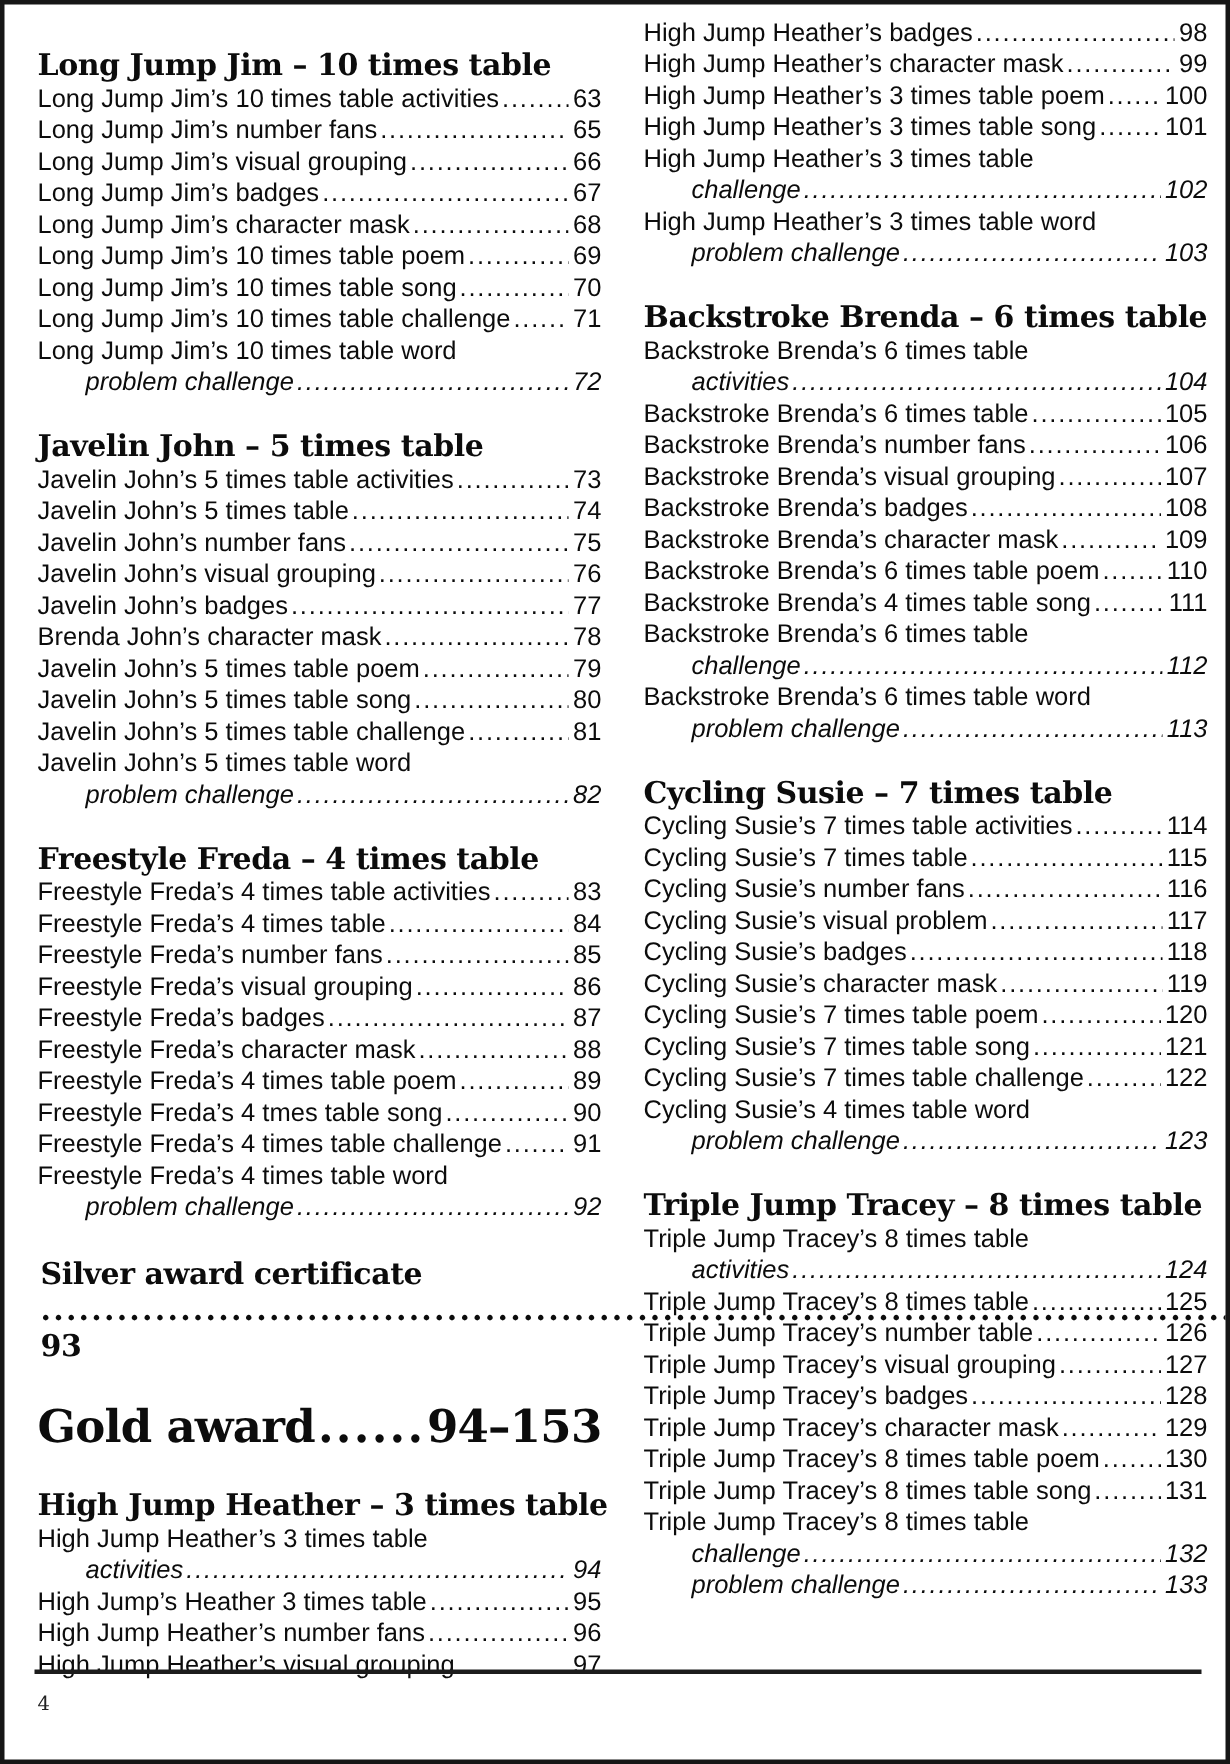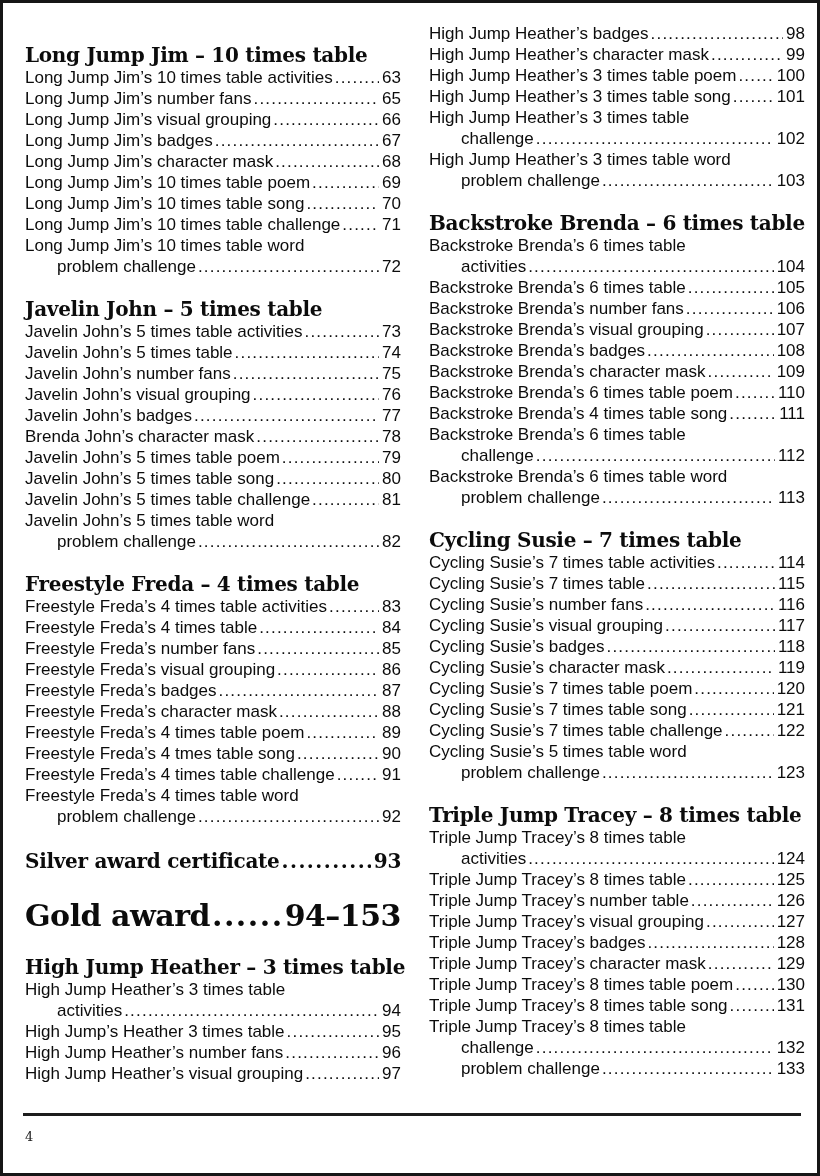--- a/index.html
+++ b/index.html
@@ -15,57 +15,57 @@
   }
   .content {
     display:flex;
     padding:8px 16px 0 22px;
     gap:28px;
   }
   .col { width:376px; flex:0 0 376px; }
   .col.left { padding-top:20px; }
 
   .section { margin-top:20px; }
-  .col > .section:first-child { margin-top:12px; }
+  .col > .section:first-child { margin-top:0; }
   .section.silver { margin-top:22px; }
   .section.gold { margin-top:24px; }
 
   .heading {
     font-family:"DejaVu Serif", serif;
     font-weight:700;
     font-size:20px;
     line-height:24px;
     letter-spacing:-0.3px;
     white-space:nowrap;
   }
 
   .entry { font-size:17px; line-height:21px; }
   .entry-line { display:flex; align-items:baseline; }
-  .entry-line.line2 { padding-left:32px; }
+  .entry-line.line2 { padding-left:32px;font-style:italic; }
   .t { white-space:nowrap; }
   .leader {
     flex:1 1 auto;
     overflow:hidden;
     white-space:nowrap;
     min-width:2px;
     margin:0 1px 0 2px;
   }
   .leader::after {
     content:"................................................................................................";
     letter-spacing:1.2px;
   }
   .pg { flex:0 0 auto; margin-left:2px; text-align:right; }
 
   
   .award-line {
     display:flex; align-items:baseline;
     font-family:"DejaVu Serif", serif;
     font-weight:700;
   }
-  .award-line.silver { font-size:20px; line-height:24px; letter-spacing:-0.3px; }
+  .award-line.silver { font-size:20px; line-height:24px; letter-spacing:-0.3px;flex-direction:column; }
   .award-line.gold   { font-size:30px; line-height:38px; letter-spacing:-0.5px;align-items:flex-end; }
   .award-line .leader::after { letter-spacing:1.5px; }
 
   .footer-rule {
     position:absolute;
     left:20px; right:16px; top:1110px;
     height:3px;
     background:#1c1c1c;
   }
   .page-number {
@@ -503,21 +503,21 @@
           </div>
           <div class="entry">
             <div class="entry-line">
               <span class="t">Cycling Susie’s number fans</span>
               <span class="leader"></span>
               <span class="pg">116</span>
             </div>
           </div>
           <div class="entry">
             <div class="entry-line">
-              <span class="t">Cycling Susie’s visual grouping</span>
+              <span class="t">Cycling Susie’s visual problem</span>
               <span class="leader"></span>
               <span class="pg">117</span>
             </div>
           </div>
           <div class="entry">
             <div class="entry-line">
               <span class="t">Cycling Susie’s badges</span>
               <span class="leader"></span>
               <span class="pg">118</span>
             </div>
@@ -545,21 +545,21 @@
           </div>
           <div class="entry">
             <div class="entry-line">
               <span class="t">Cycling Susie’s 7 times table challenge</span>
               <span class="leader"></span>
               <span class="pg">122</span>
             </div>
           </div>
           <div class="entry">
             <div class="entry-line">
-              <span class="t">Cycling Susie’s 5 times table word</span>
+              <span class="t">Cycling Susie’s 4 times table word</span>
             </div>
             <div class="entry-line line2">
               <span class="t">problem challenge</span>
               <span class="leader"></span>
               <span class="pg">123</span>
             </div>
           </div>
         </div>
         <div class="section">
           <div class="heading">Triple Jump Tracey – 8 times table</div>

